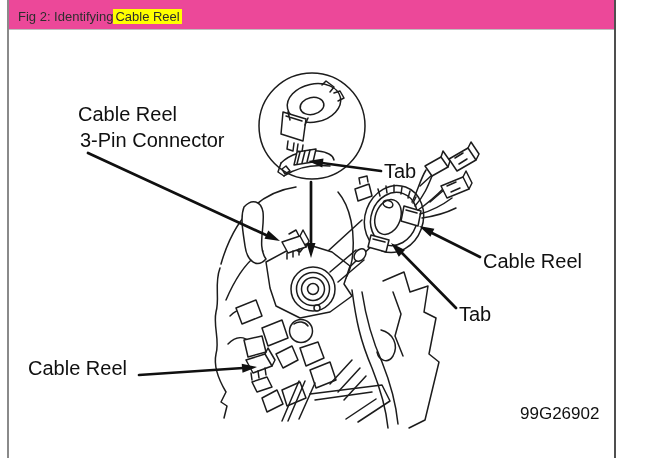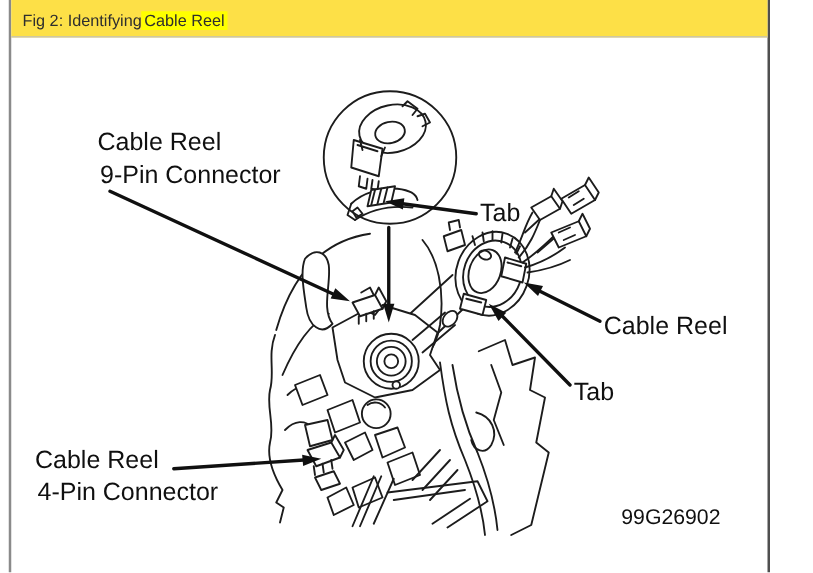--- a/index.html
+++ b/index.html
@@ -7,21 +7,21 @@
     width:650px; height:458px; position:relative; overflow:hidden;
     background:#ffffff; font-family:"Liberation Sans", sans-serif;
   }
   .frame {
     position:absolute; left:7px; top:0; width:609px; height:458px;
     box-sizing:border-box; background:#ffffff;
     border-left:2px solid #8a8a8a; border-right:2px solid #4f4f4f;
   }
   .titlebar {
     position:absolute; left:0; top:0; right:0; height:30px;
-    background:#fde047; border-bottom:1px solid #bfbfbf;
+    background:#ec4899; border-bottom:1px solid #bfbfbf;
     display:flex; align-items:flex-end; padding:0 0 5px 9px; box-sizing:border-box;
     font-size:13px; color:#2e2e2e; white-space:pre;
   }
   .hl { background:#ffff00; padding:0 2px; }
   svg.diagram { position:absolute; left:0; top:0; }
   .lbl { position:absolute; color:#101010; font-size:20px; line-height:26px; white-space:nowrap; }
   .lbl .l2 { padding-left:2px; }
   .code { position:absolute; color:#101010; font-size:17px; }
   
   .s  { fill:none; stroke:#1c1c1c; stroke-width:1.5; stroke-linecap:round; stroke-linejoin:round; }
@@ -169,27 +169,26 @@
     <line class="a" x1="456" y1="308" x2="402" y2="253"></line>
     <polygon class="ah" points="391,243 405,250.1 398.8,256.7"></polygon>
 
     <line class="a" x1="139" y1="375" x2="243" y2="368"></line>
     <polygon class="ah" points="257,367 242.5,372.8 241.7,363.8"></polygon>
   </g>
 </svg>
 
 <div class="lbl" style="left:78px; top:101px;">
   <div>Cable Reel</div>
-  <div class="l2">9-Pin Connector</div>
+  <div class="l2">3-Pin Connector</div>
 </div>
 
 <div class="lbl" style="left:384px; top:158px;">Tab</div>
 
 <div class="lbl" style="left:483px; top:248px;">Cable Reel</div>
 
 <div class="lbl" style="left:459px; top:301px;">Tab</div>
 
 <div class="lbl" style="left:28px; top:355px;">
   <div>Cable Reel</div>
-  <div class="l2">4-Pin Connector</div>
 </div>
 
-<div class="code" style="left:497px; top:404px;">99G26902</div>
+<div class="code" style="left:520px; top:404px;">99G26902</div>
 
 </body></html>

